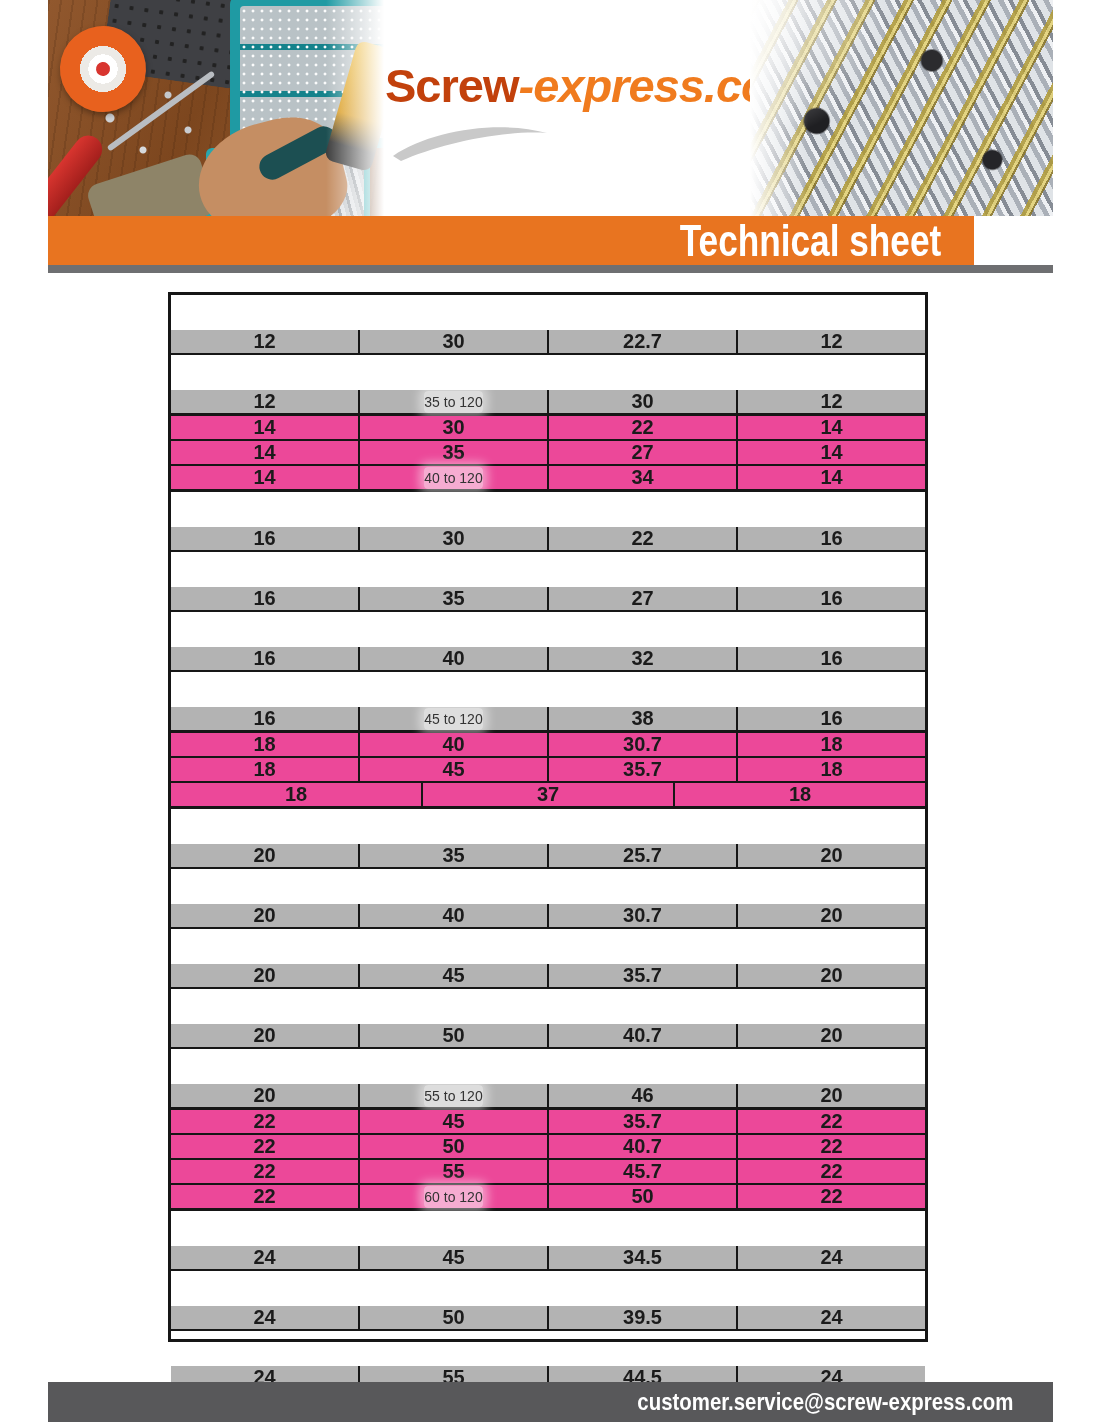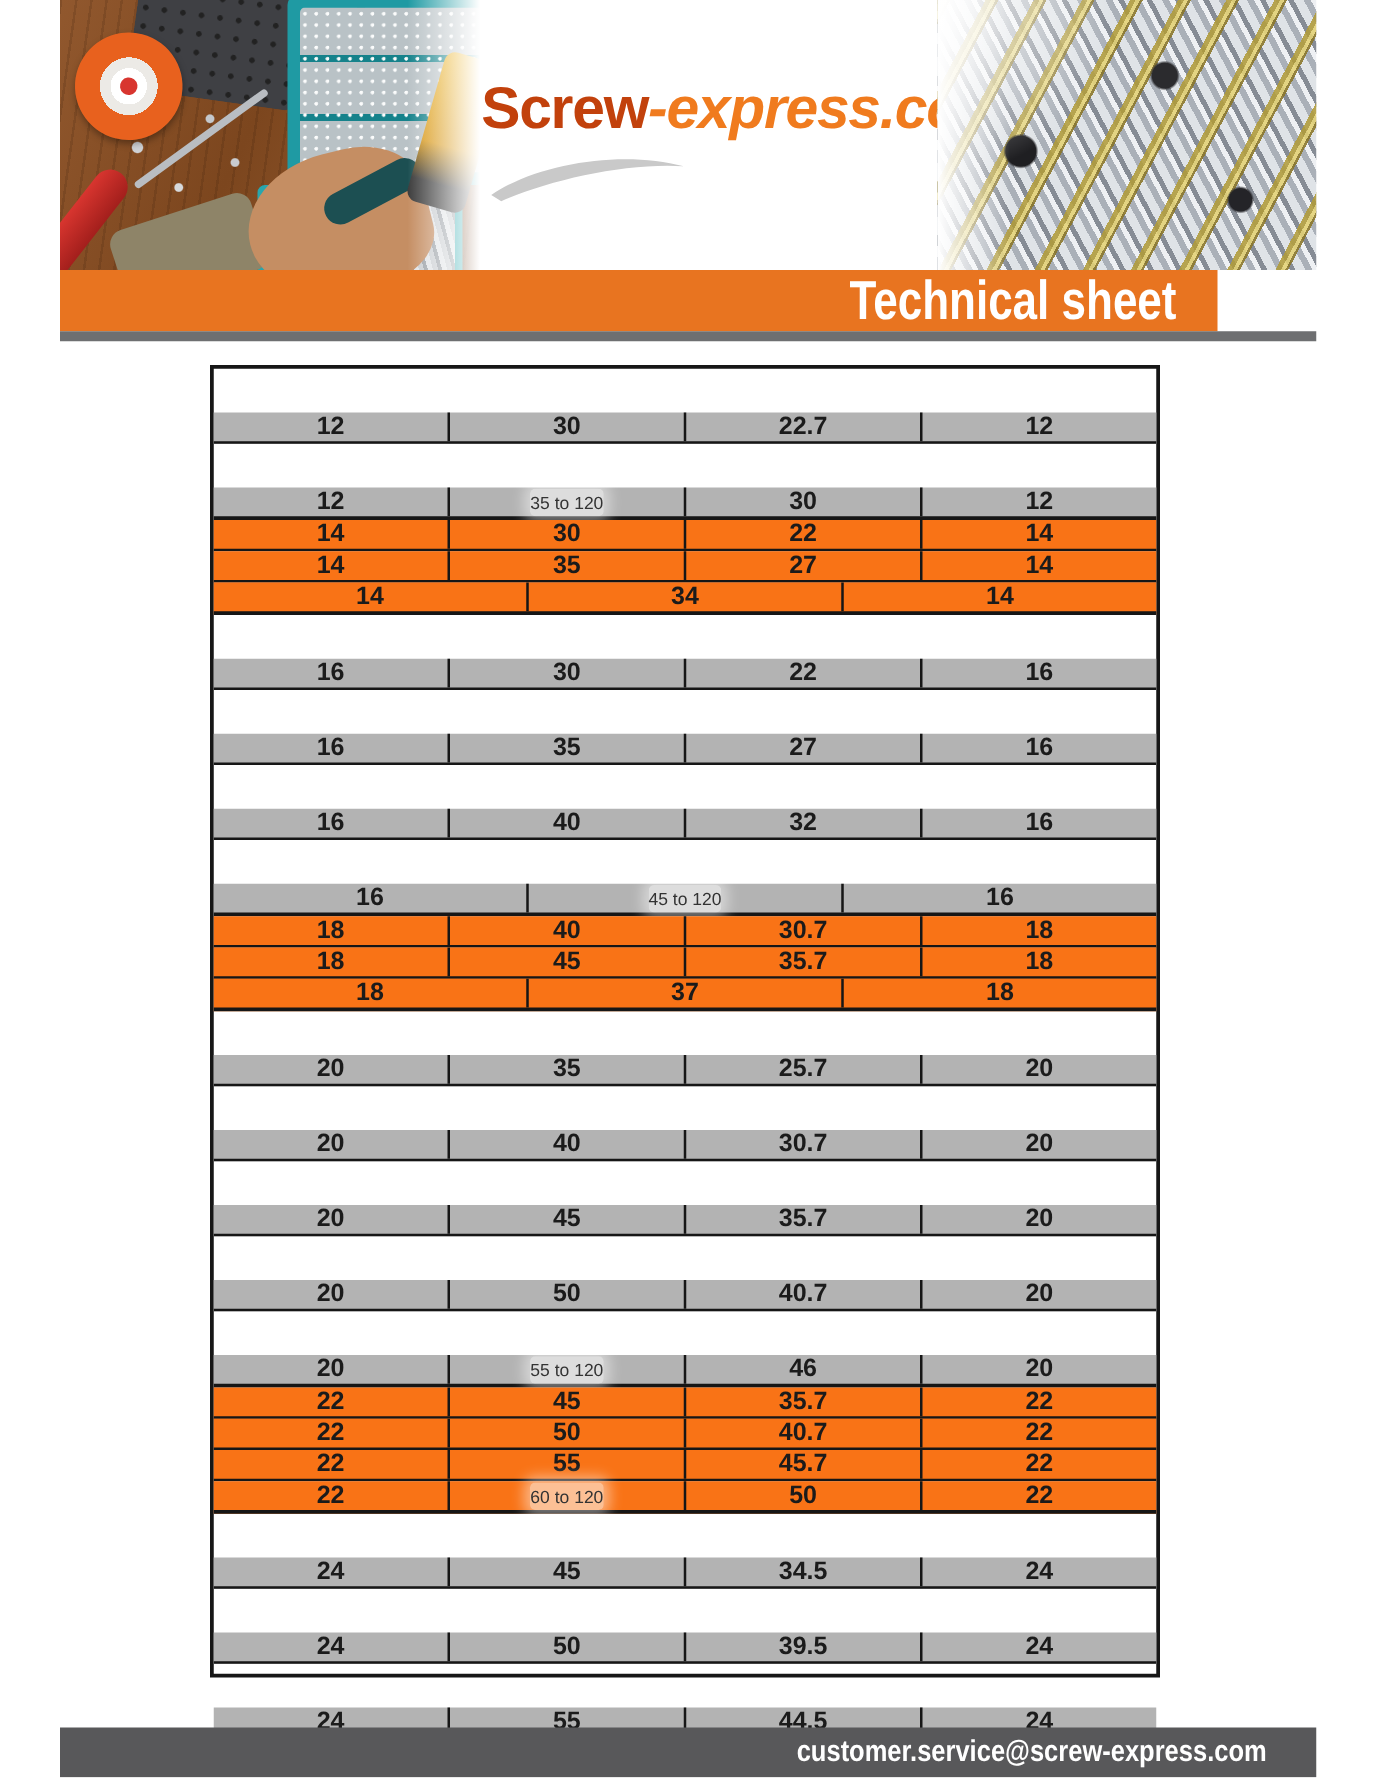--- a/index.html
+++ b/index.html
@@ -72,21 +72,21 @@
       color:#ffffff;font-size:44px;font-weight:800;letter-spacing:0;white-space:nowrap;}
   .divider{position:absolute;left:48px;top:265px;width:1005px;height:8px;background:#6e6f71;}
 
   
   .spec-table{position:absolute;left:168px;top:292px;width:760px;height:1050px;
       box-sizing:border-box;border:3px solid #161616;display:flex;flex-direction:column;background:#ffffff;}
   .trow{flex:1;display:flex;border-bottom:2px solid #161616;}
   .trow.group-end{border-bottom-width:3px;}
   .trow:last-child{border-bottom:none;}
   .trow.gray{background:#b3b3b3;margin-top:35px;}
-  .trow.white{background:#f97316;}
+  .trow.white{background:#ec4899;}
   .tcell{flex:1;display:flex;align-items:center;justify-content:center;
       font-size:20px;font-weight:700;color:#1b1b1b;}
   .tcell + .tcell{border-left:2px solid #161616;}
   .range-chip{font-size:14px;font-weight:400;color:#333333;background:rgba(255,255,255,.55);
       padding:3px 0;border-radius:4px;box-shadow:0 0 10px 5px rgba(255,255,255,.45);}
 
   
   .footer-bar{position:absolute;left:48px;top:1382px;width:1005px;height:40px;background:#58585a;
       display:flex;align-items:center;justify-content:flex-end;text-align:center;}
   .footer-email{display:inline-block;transform:scaleX(.85);transform-origin:right center;
@@ -152,20 +152,23 @@
         <div class="tcell">14</div>
       </div>
       <div class="trow white">
         <div class="tcell">14</div>
         <div class="tcell">35</div>
         <div class="tcell">27</div>
         <div class="tcell">14</div>
       </div>
       <div class="trow white group-end">
         <div class="tcell">14</div>
+        <div class="tcell">
+          <span class="range-chip">40 to 120</span>
+        </div>
         <div class="tcell">34</div>
         <div class="tcell">14</div>
       </div>
       <div class="trow gray">
         <div class="tcell">16</div>
         <div class="tcell">30</div>
         <div class="tcell">22</div>
         <div class="tcell">16</div>
       </div>
       <div class="trow gray">
@@ -178,20 +181,21 @@
         <div class="tcell">16</div>
         <div class="tcell">40</div>
         <div class="tcell">32</div>
         <div class="tcell">16</div>
       </div>
       <div class="trow gray group-end">
         <div class="tcell">16</div>
         <div class="tcell">
           <span class="range-chip">45 to 120</span>
         </div>
+        <div class="tcell">38</div>
         <div class="tcell">16</div>
       </div>
       <div class="trow white">
         <div class="tcell">18</div>
         <div class="tcell">40</div>
         <div class="tcell">30.7</div>
         <div class="tcell">18</div>
       </div>
       <div class="trow white">
         <div class="tcell">18</div>

